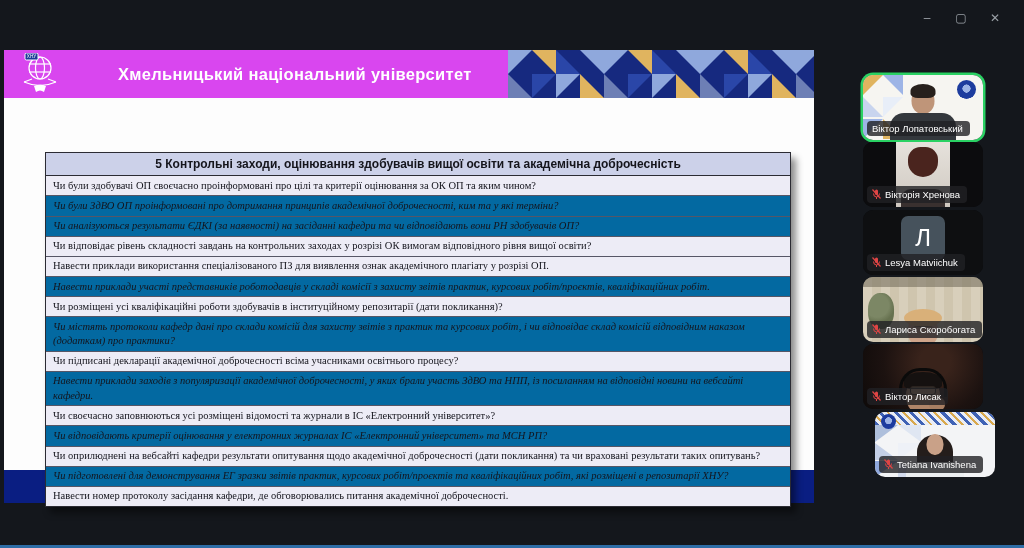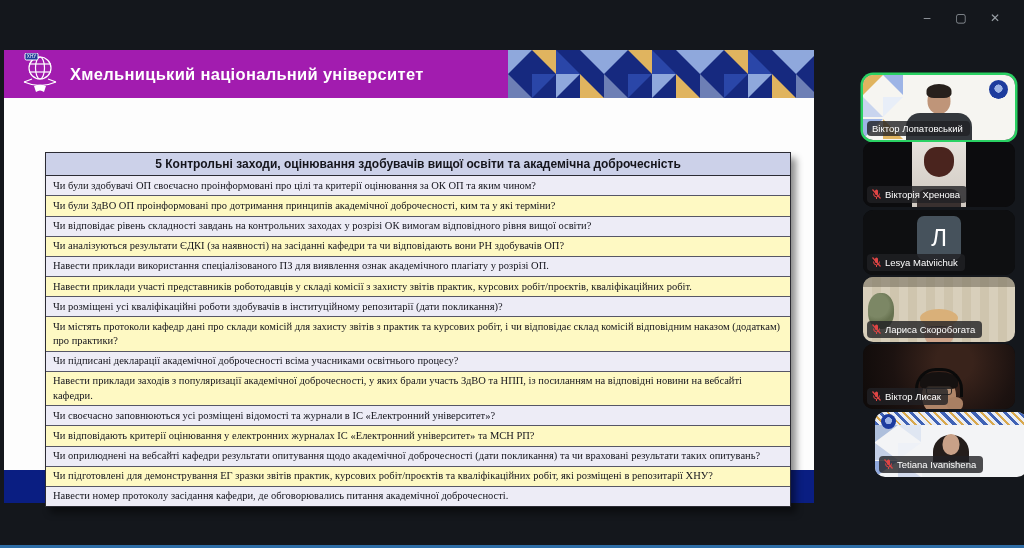--- a/index.html
+++ b/index.html
@@ -8,46 +8,46 @@
     background:#14171c;font-family:"Liberation Sans",sans-serif;
   }
   
   .win-controls{position:absolute;top:6px;right:12px;display:flex;gap:0;z-index:50;}
   .win-btn{width:34px;height:24px;display:flex;align-items:center;justify-content:center;
     color:#9aa0a6;font-size:12px;cursor:default;}
   .bottom-line{position:absolute;left:0;bottom:0;width:1024px;height:3px;background:#2e6da6;}
 
   
   .slide{position:absolute;left:4px;top:50px;width:810px;height:453px;background:#fdfdfd;}
-  .slide-header{position:absolute;left:0;top:0;width:100%;height:48px;background:#a21caf;
-    display:flex;align-items:center;}
+  .slide-header{position:absolute;left:0;top:0;width:100%;height:48px;background:#d946ef;
+    display:flex;align-items:center;gap:48px;}
   .uni-logo{margin-left:16px;flex:0 0 auto;}
   .uni-name{margin-left:12px;color:#ffffff;font-size:16.5px;font-weight:600;letter-spacing:.3px;white-space:nowrap;}
   .header-pattern{position:absolute;right:0;top:0;height:48px;}
 
   .slide-title{position:absolute;left:0;top:60px;width:100%;text-align:center;
     color:#1795a8;font-weight:bold;font-size:21px;letter-spacing:.2px;}
 
   .footer-band{position:absolute;left:0;bottom:0;width:100%;height:33px;background:#0a1e82;}
   .footer-deco{position:absolute;bottom:1px;height:12px;}
   .footer-deco.d1{left:45px;}
   .footer-deco.d2{left:312px;}
 
   .qtable{position:absolute;left:41px;top:102px;width:744px;background:#ffffff;
     border:1px solid #2b2b33;box-shadow:5px 6px 7px rgba(0,0,0,.45);z-index:5;}
   .qtable-header{background:#ccd1e9;border-bottom:1px solid #2b2b33;text-align:center;
     font-weight:bold;font-size:12px;color:#15151c;padding:3px 24px;line-height:1.35;}
   .t-row{font-family:"Liberation Serif",serif;font-size:10.5px;color:#14141c;
     padding:2.5px 7px;line-height:1.35;border-bottom:1px solid #565666;background:#edecf6;}
   .t-row:last-child{border-bottom:none;}
-  .t-row.alt{background:#fef9c3;}
+  .t-row.alt{background:#0369a1;font-style:italic;}
 
   
   .tile{position:absolute;left:863px;width:120px;height:65px;border-radius:10px;
-    overflow:hidden;background:#0b0b0d;padding-left:32px;}
+    overflow:hidden;background:#0b0b0d;}
   .tile.speaking{box-shadow:0 0 0 2.5px #2ad163;}
   .name-pill{position:absolute;left:4px;bottom:4px;z-index:9;display:flex;align-items:center;gap:4px;
     background:rgba(32,32,36,.8);color:#fff;font-size:9.5px;line-height:1;
     padding:3px 7px 3px 5px;border-radius:4px;white-space:nowrap;max-width:104px;overflow:hidden;}
   .mic-off{flex:0 0 auto;display:inline-flex;}
 
   
   .scene1{position:absolute;inset:0;background:#f6f5f1;}
   .scene1 .tri{position:absolute;left:0;top:0;height:65px;}
   .scene1 .logo{position:absolute;right:7px;top:5px;width:19px;height:19px;border-radius:50%;
@@ -193,22 +193,22 @@
         <path d="M82 12 L90 6 L98 12 Z" fill="#6d7fb5"></path>
       </g>
     </svg>
   </div>
 
   <div class="qtable">
     <div class="qtable-header">5 Контрольні заходи, оцінювання здобувачів вищої освіти та академічна доброчесність</div>
     <div>
         <div class="t-row">Чи були здобувачі ОП своєчасно проінформовані про цілі та критерії оцінювання за ОК ОП та яким чином?</div>
         <div class="t-row alt">Чи були ЗдВО ОП проінформовані про дотримання принципів академічної доброчесності, ким та у які терміни?</div>
+        <div class="t-row alt">Чи аналізуються результати ЄДКІ (за наявності) на засіданні кафедри та чи відповідають вони РН здобувачів ОП?</div>
         <div class="t-row">Чи відповідає рівень складності завдань на контрольних заходах у розрізі ОК вимогам відповідного рівня вищої освіти?</div>
-        <div class="t-row alt">Чи аналізуються результати ЄДКІ (за наявності) на засіданні кафедри та чи відповідають вони РН здобувачів ОП?</div>
         <div class="t-row">Навести приклади використання спеціалізованого ПЗ для виявлення ознак академічного плагіату у розрізі ОП.</div>
         <div class="t-row alt">Навести приклади участі  представників роботодавців у складі комісії з захисту звітів практик, курсових робіт/проєктів, кваліфікаційних робіт.</div>
         <div class="t-row">Чи розміщені усі кваліфікаційні роботи здобувачів в інституційному репозитарії (дати покликання)?</div>
         <div class="t-row alt">Чи містять протоколи кафедр дані про склади комісій для захисту звітів з практик та курсових робіт, і чи відповідає склад комісій відповідним наказом (додаткам) про практики?</div>
         <div class="t-row">Чи підписані декларації академічної доброчесності всіма учасниками освітнього процесу?</div>
         <div class="t-row alt">Навести приклади заходів з популяризації академічної доброчесності, у яких брали участь ЗдВО та НПП, із посиланням на відповідні новини на вебсайті кафедри.</div>
         <div class="t-row">Чи своєчасно заповнюються усі розміщені відомості та журнали в ІС «Електронний університет»?</div>
         <div class="t-row alt">Чи відповідають критерії оцінювання у електронних журналах ІС «Електронний університет» та МСН РП?</div>
         <div class="t-row">Чи оприлюднені на вебсайті кафедри результати опитування щодо академічної доброчесності (дати покликання) та чи враховані результати таких опитувань?</div>
         <div class="t-row alt">Чи підготовлені для демонстрування ЕГ зразки звітів практик, курсових робіт/проєктів та кваліфікаційних робіт, які розміщені в репозитарії ХНУ?</div>

